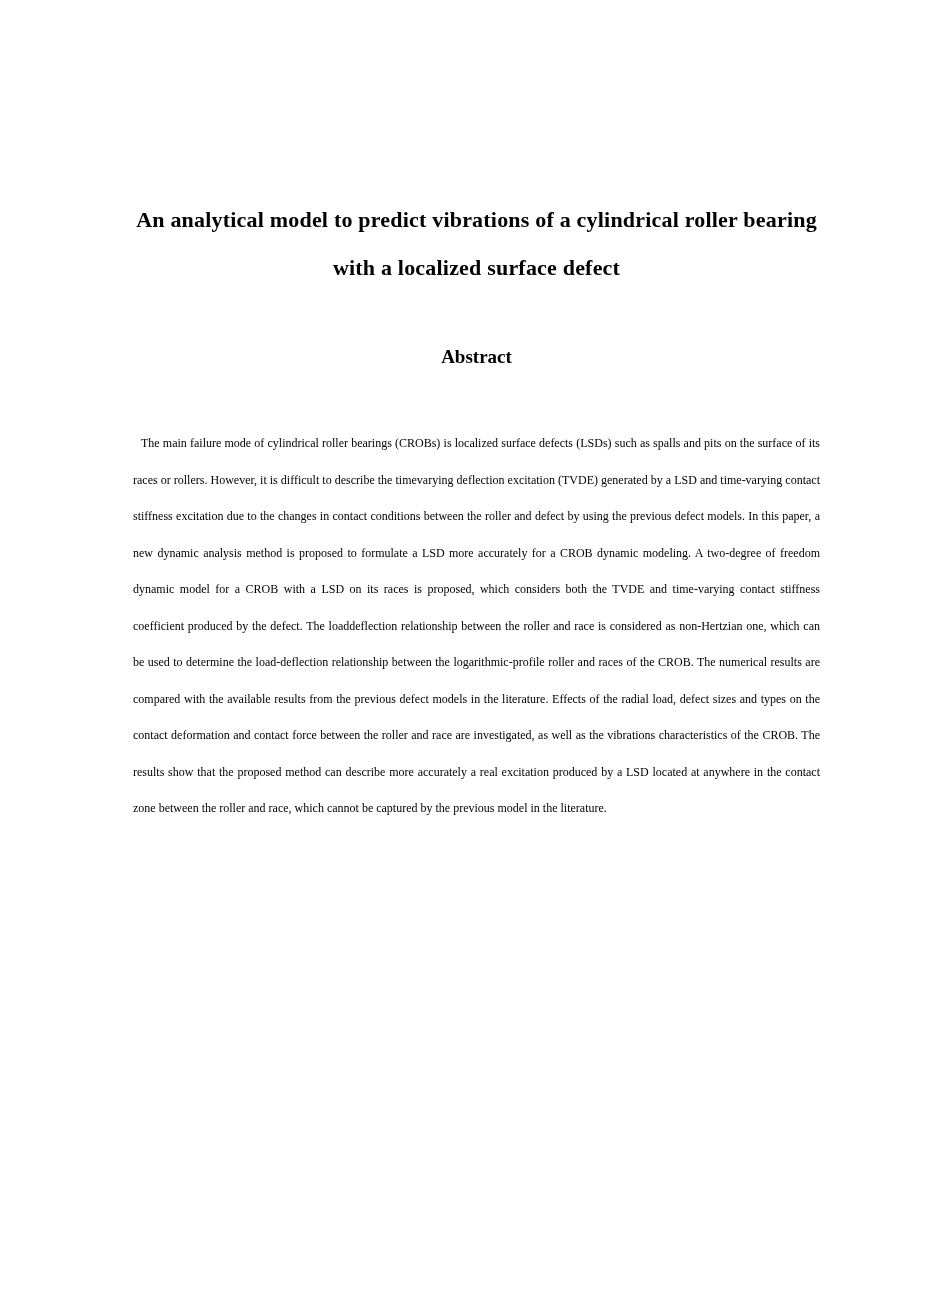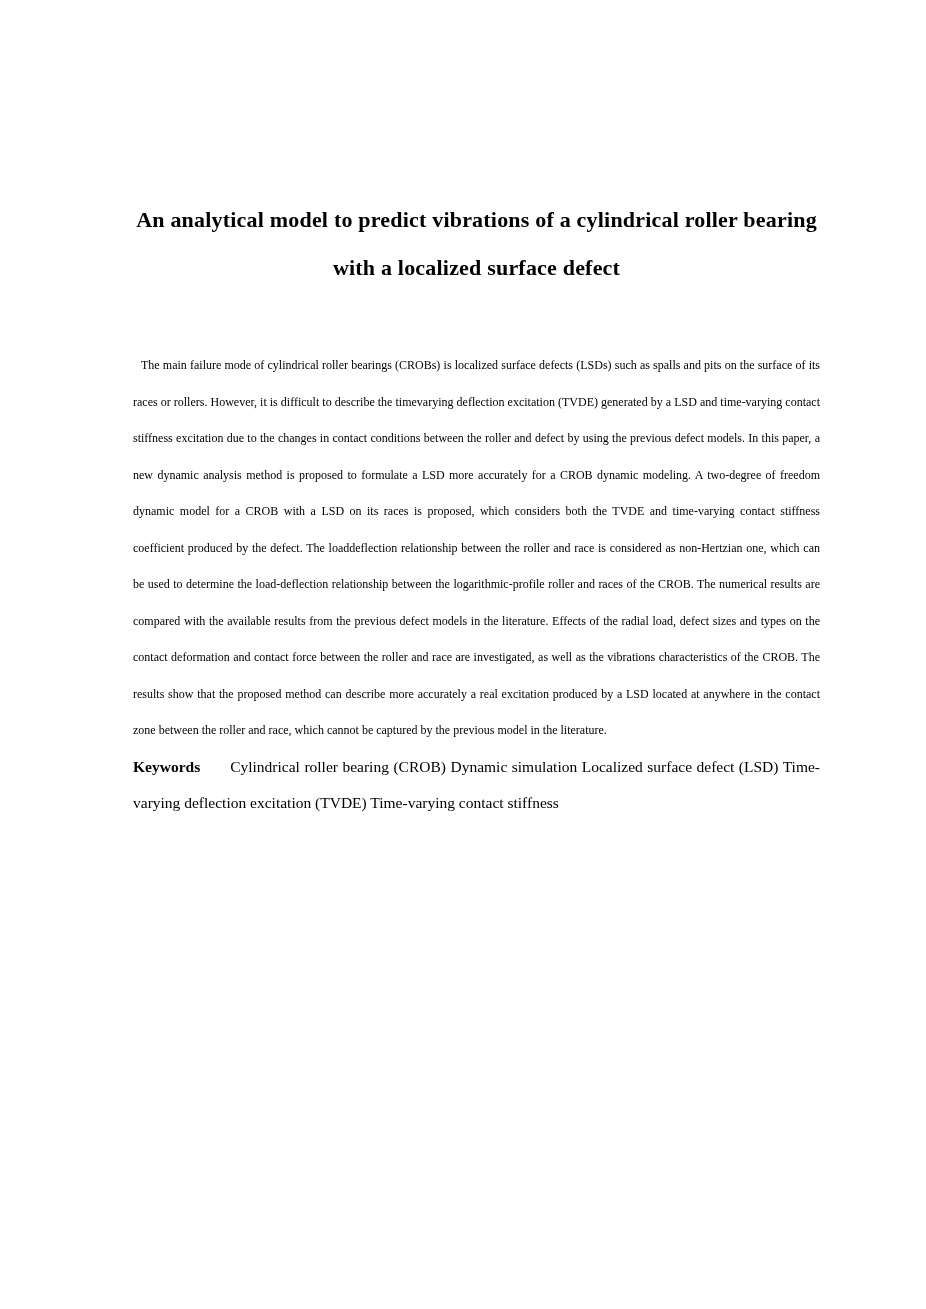--- a/index.html
+++ b/index.html
@@ -55,18 +55,18 @@
     width: 30px;
   }
 </style>
 </head>
 <body>
 
 <div class="page">
 
   <h1 class="paper-title">An analytical model to predict vibrations of a cylindrical roller bearing with a localized surface defect</h1>
 
+  <h2 class="abstract-heading">Abstract</h2>
 
   <p class="abstract-body">The main failure mode of cylindrical roller bearings (CROBs) is localized surface defects (LSDs) such as spalls and pits on the surface of its races or rollers. However, it is difficult to describe the timevarying deflection excitation (TVDE) generated by a LSD and time-varying contact stiffness excitation due to the changes in contact conditions between the roller and defect by using the previous defect models. In this paper, a new dynamic analysis method is proposed to formulate a LSD more accurately for a CROB dynamic modeling. A two-degree of freedom dynamic model for a CROB with a LSD on its races is proposed, which considers both the TVDE and time-varying contact stiffness coefficient produced by the defect. The loaddeflection relationship between the roller and race is considered as non-Hertzian one, which can be used to determine the load-deflection relationship between the logarithmic-profile roller and races of the CROB. The numerical results are compared with the available results from the previous defect models in the literature. Effects of the radial load, defect sizes and types on the contact deformation and contact force between the roller and race are investigated, as well as the vibrations characteristics of the CROB. The results show that the proposed method can describe more accurately a real excitation produced by a LSD located at anywhere in the contact zone between the roller and race, which cannot be captured by the previous model in the literature.</p>
 
-  <p class="keywords-line"><span class="keywords-label">Keywords</span><span class="kw-gap"></span><span>Cylindrical roller bearing (CROB) Dynamic simulation Localized surface defect (LSD) Time-varying deflection excitation (TVDE) Time-varying contact stiffness</span></p>
 
 </div>
 
 </body></html>

